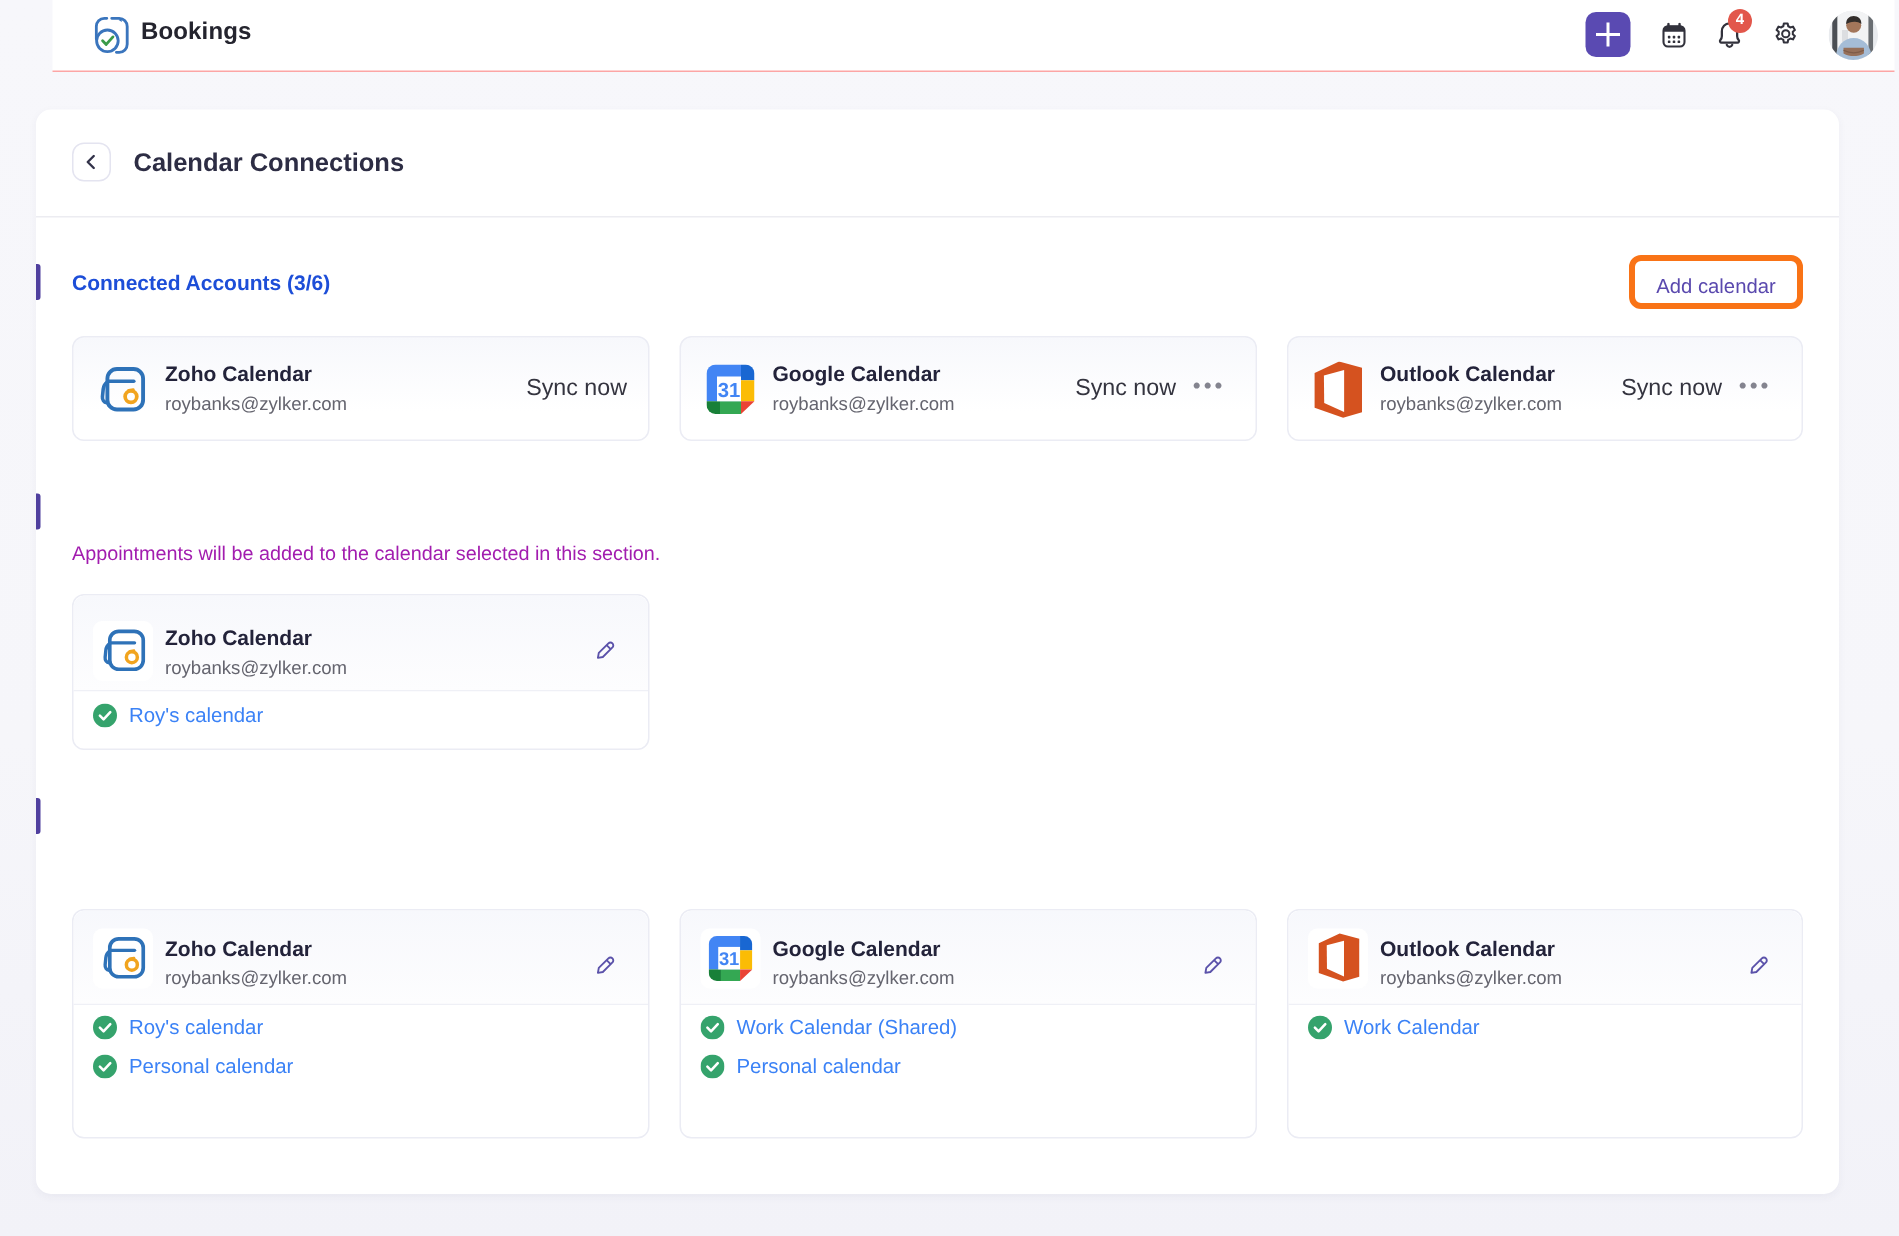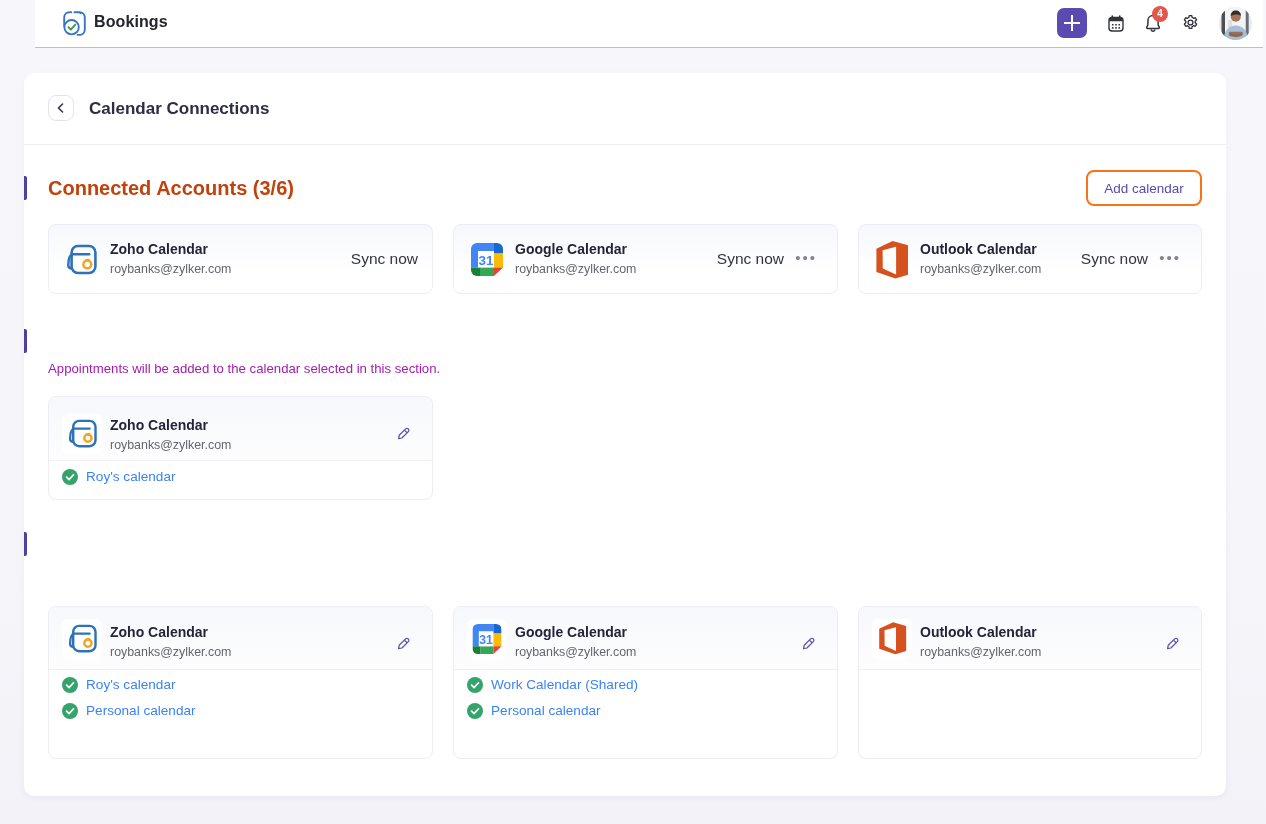--- a/index.html
+++ b/index.html
@@ -15,24 +15,24 @@
   .badge { position:absolute; left:1117px; top:6px; width:16px; height:16px; background:#e2574b; border-radius:50%; color:#fff; font-size:10px; font-weight:700; text-align:center; line-height:16px; }
   .avatar { position:absolute; left:1184px; top:7px; width:33px; height:33px; border-radius:50%; overflow:hidden; }
 
   .panel { position:absolute; left:24px; top:73px; width:1202px; height:723px; background:#fff; border-radius:10px; box-shadow:0 2px 6px rgba(50,50,90,.05); }
   .backbtn { position:absolute; left:24px; top:22px; width:26px; height:26px; border:1px solid #e4e4f0; border-radius:8px; background:#fff; }
   .backbtn svg { position:absolute; left:7px; top:7px; }
   .ptitle { position:absolute; left:65px; top:26px; font-size:17px; font-weight:700; color:#2d2d44; }
   .divider { position:absolute; left:0; top:71px; width:1202px; height:1px; background:#ececf1; }
 
   .sbar { position:absolute; left:0; width:3px; height:24px; background:#4f3f9e; border-radius:0 2px 2px 0; }
-  .shead { position:absolute; left:24px; font-size:20px; font-weight:700; color:#c2410c; }
+  .shead { position:absolute; left:24px; font-size:14px; font-weight:700; color:#1d4ed8; }
   .sdesc { position:absolute; left:24px; font-size:13.2px; color:#a21caf; }
 
-  .addbtn { position:absolute; left:1062px; top:97px; width:116px; height:36px; border:2px solid #f97316; border-radius:8px; background:#fff; color:#5a49ae; font-size:13.5px; text-align:center; line-height:34px; }
+  .addbtn { position:absolute; left:1062px; top:97px; width:116px; height:36px; border:4px solid #f97316; border-radius:8px; background:#fff; color:#5a49ae; font-size:13.5px; text-align:center; line-height:34px; }
 
   .card { position:absolute; border:1px solid #ebecf4; border-radius:8px; background:linear-gradient(180deg,#f7f8fc 0%,#ffffff 72%); }
   .bigcard { position:absolute; border:1px solid #ebecf4; border-radius:8px; background:#fff; }
   .chead { position:absolute; left:0; top:0; right:0; border-radius:8px 8px 0 0; background:linear-gradient(180deg,#f7f8fc 0%,#fdfdfe 100%); border-bottom:1px solid #eff0f6; }
   .iconbox { position:absolute; width:40px; height:40px; background:#fff; border-radius:6px; }
   .cname { position:absolute; left:61px; font-size:14px; font-weight:700; color:#23233a; }
   .cmail { position:absolute; left:61px; font-size:12.4px; color:#65656f; }
   .sync { position:absolute; font-size:15.5px;  color:#34343f;margin-left:24px; }
   .dots { position:absolute; color:#84848f; font-size:15px; letter-spacing:2px; }
   .row { position:absolute; left:13px; height:26px; }
@@ -263,14 +263,21 @@
           <path d="M17.7 0 L33 4.2 V33.8 L20.4 37.5 L1.4 30.9 V7.7 Z" fill="#d5521f"></path>
           <polygon points="7.6,9.3 21.1,5.7 21.1,33.6 7.8,27.6" fill="#fff"></polygon>
         </svg>
       <div class="cname" style="top:17px">Outlook Calendar</div>
       <div class="cmail" style="top:38px">roybanks@zylker.com</div>
       <svg class="pencil" style="right:21px;top:29px" width="14" height="14" viewBox="0 0 14 14">
           <path d="M2.2 9.3 L8.6 2.9 a1.9 1.9 0 0 1 2.7 0 a1.9 1.9 0 0 1 0 2.7 L4.9 12 L1.6 12.6 Z" fill="none" stroke="#5b52aa" stroke-width="1.25" stroke-linejoin="round"></path>
           <path d="M7.4 4.1 L10.1 6.8" stroke="#5b52aa" stroke-width="1.25"></path>
         </svg>
     </div>
+    <div class="row" style="top:68px;width:320px">
+      <svg class="ck" width="16" height="16" viewBox="0 0 15 15">
+          <circle cx="7.5" cy="7.5" r="7.5" fill="#35a36c"></circle>
+          <path d="M4.3 7.6 L6.6 9.9 L10.8 5.4" fill="none" stroke="#fff" stroke-width="1.6" stroke-linecap="round" stroke-linejoin="round"></path>
+        </svg>
+      <div class="rt">Work Calendar</div>
+    </div>
   </div>
 </div>
 
 </body></html>

